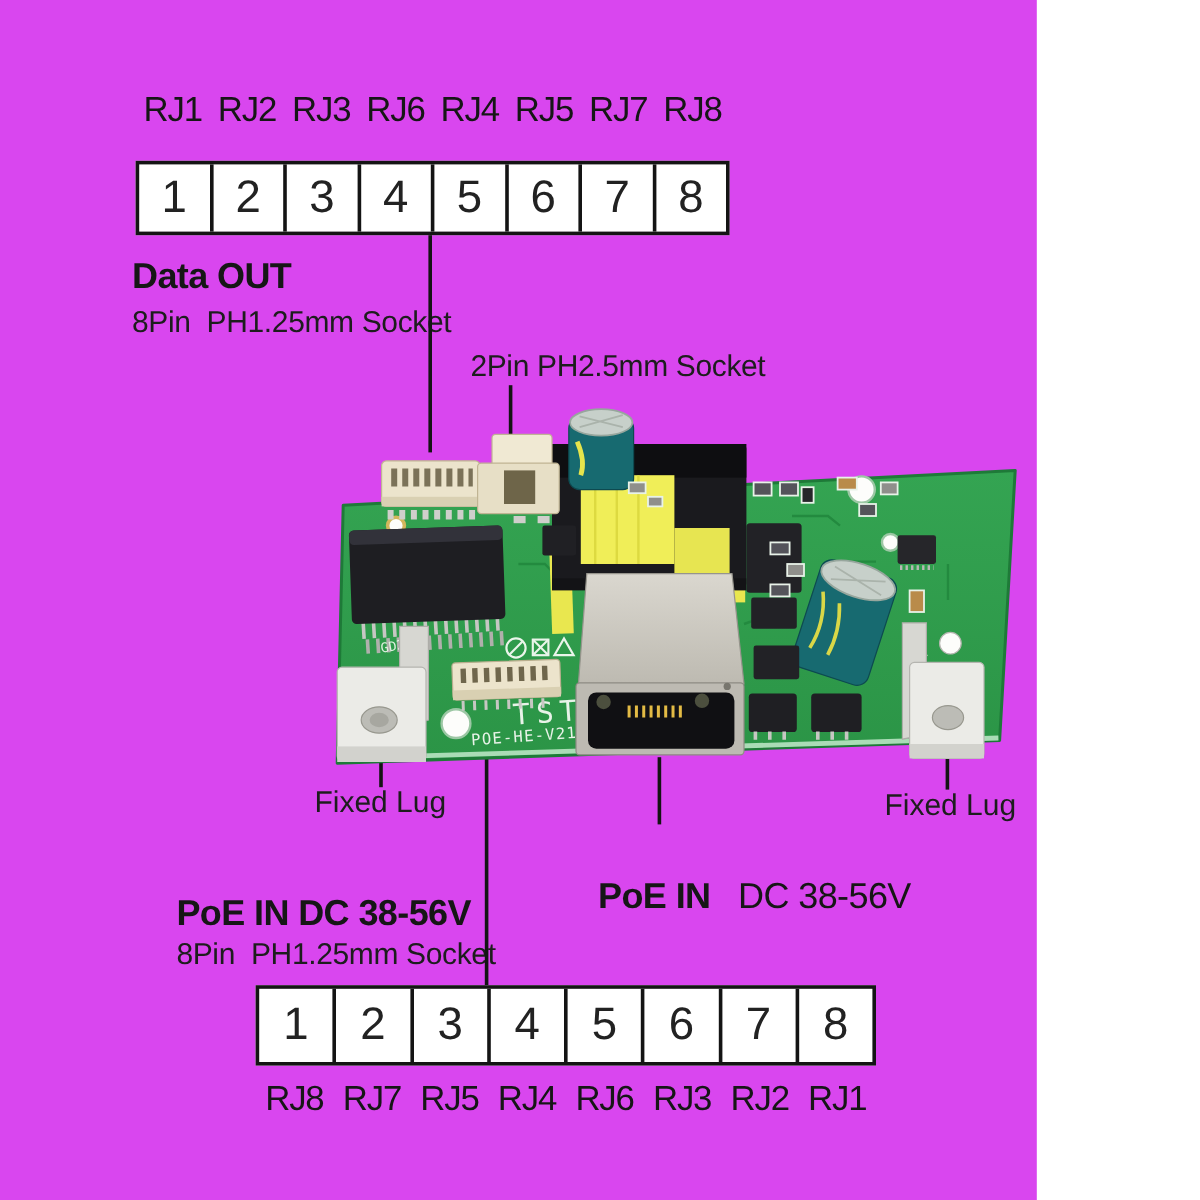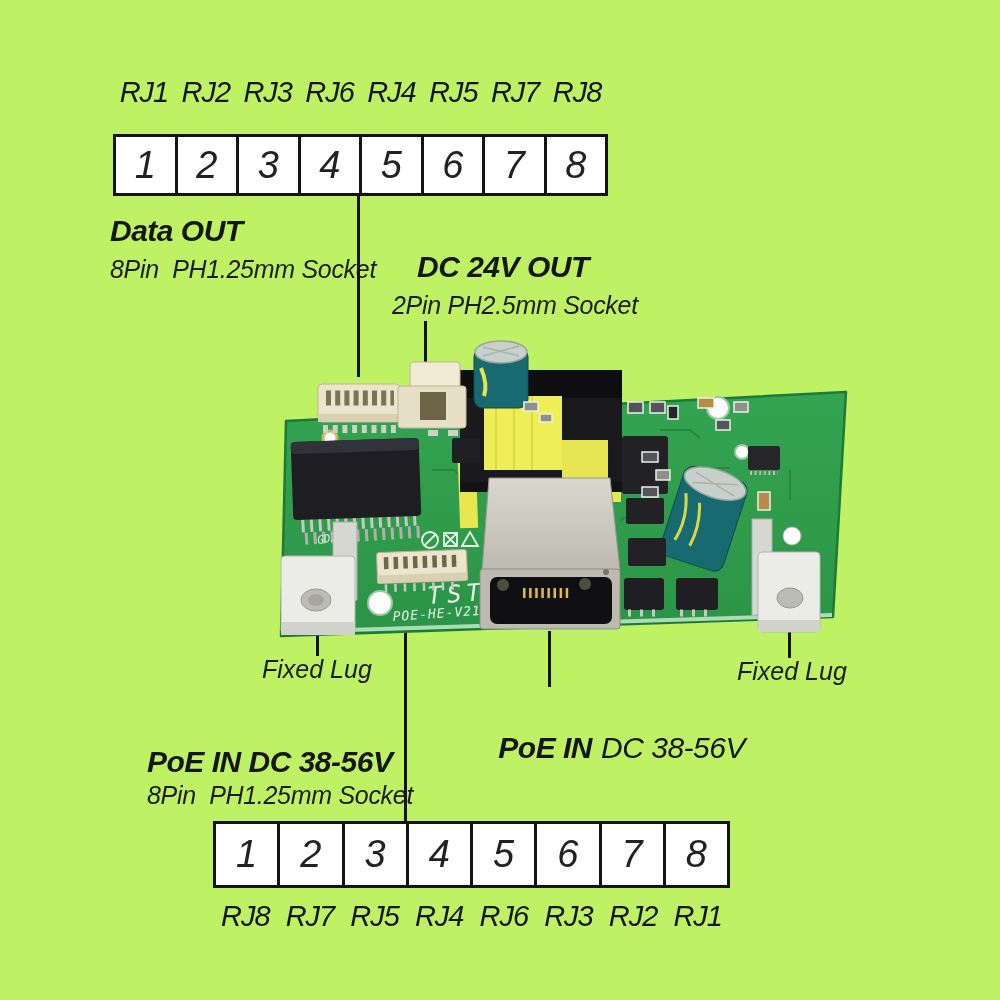--- a/index.html
+++ b/index.html
@@ -1,31 +1,31 @@
 <!DOCTYPE html>
 <html><head>
 <meta charset="utf-8">
 <style>
   html,body{margin:0;padding:0;background:#ffffff;}
-  .stage{position:relative;width:1000px;height:1000px;background:#bef264;overflow:hidden;
-         font-family:"Liberation Sans",sans-serif;color:#1a1a1a;font-style:italic;}
+  .stage{position:relative;width:864px;height:1000px;background:#d946ef;overflow:hidden;
+         font-family:"Liberation Sans",sans-serif;color:#1a1a1a;}
   .vline{position:absolute;width:3px;background:#141414;}
   .pinrow{position:absolute;display:flex;box-sizing:border-box;}
   .pin-boxes{border:3px solid #141414;background:#fff;}
   .pin-cell{flex:1;display:flex;align-items:center;justify-content:center;
             font-size:38px;color:#222;border-left:3px solid #141414;}
   .pin-cell:first-child{border-left:none;}
   .rj-cell{flex:1;text-align:center;font-size:29px;letter-spacing:-1px;color:#161616;}
   .heading{position:absolute;font-weight:bold;font-size:30px;color:#161616;
            letter-spacing:-0.5px;white-space:pre;}
   .subtitle{position:absolute;font-size:25px;color:#1d1d1d;letter-spacing:-0.3px;white-space:pre;text-align:center;}
   .lug-label{position:absolute;font-size:25px;color:#1d1d1d;}
   .poe-title{position:absolute;font-size:30px;color:#161616;letter-spacing:-0.5px;white-space:pre;}
   .poe-title .b{font-weight:bold;}
-  .poe-title .r{font-weight:normal;margin-left:9px;}
+  .poe-title .r{font-weight:normal;margin-left:23px;}
   svg text{font-family:"DejaVu Sans Mono",monospace;}
 </style>
 </head>
 <body>
 
 <div class="stage">
 
   <div class="pinrow" style="left:113px;top:76px;width:495px;height:40px;">
     <span class="rj-cell">RJ1</span>
     <span class="rj-cell">RJ2</span>
@@ -44,21 +44,20 @@
     <div class="pin-cell">4</div>
     <div class="pin-cell">5</div>
     <div class="pin-cell">6</div>
     <div class="pin-cell">7</div>
     <div class="pin-cell">8</div>
   </div>
 
   <div class="heading" style="left:110px;top:214px;">Data OUT</div>
   <div class="subtitle" style="left:110px;top:255px;">8Pin  PH1.25mm Socket</div>
 
-  <div class="heading" style="left:417px;top:250px;">DC 24V OUT</div>
   <div class="subtitle" style="left:392px;top:291px;">2Pin PH2.5mm Socket</div>
 
   <div class="lug-label" style="left:262px;top:655px;">Fixed Lug</div>
   <div class="lug-label" style="left:737px;top:657px;">Fixed Lug</div>
 
   <div class="poe-title" style="left:467px;top:697px;">
     <span class="b">PoE IN</span><span class="r">DC 38-56V</span>
   </div>
 
   <div class="heading" style="left:147px;top:745px;">PoE IN DC 38-56V</div>

